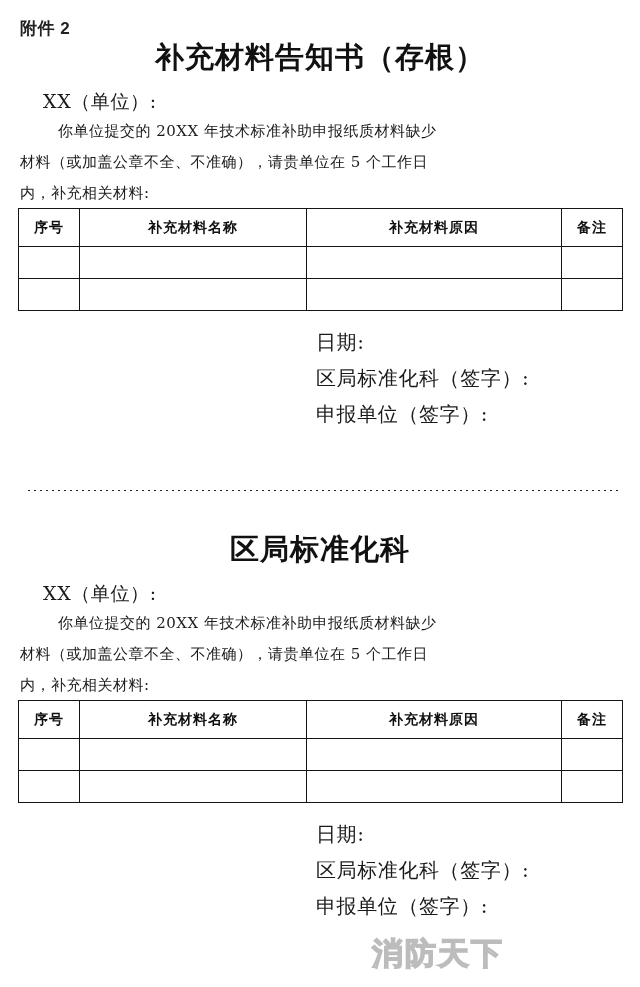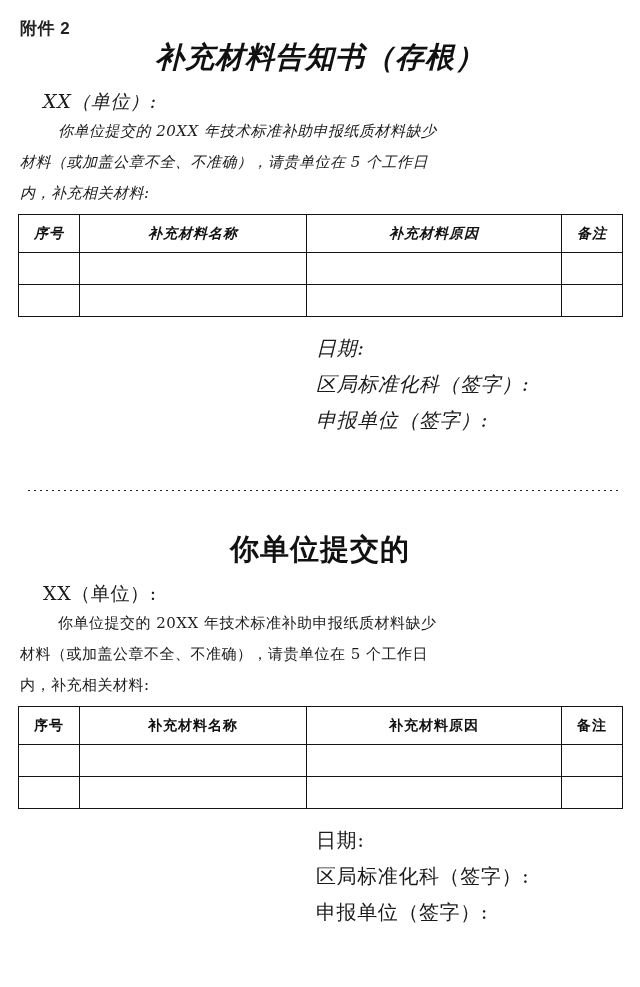--- a/index.html
+++ b/index.html
@@ -72,21 +72,21 @@
     white-space: nowrap;
   }
   .body-line.indent {
     padding-left: 58px;
   }
 
   
   .tbl-wrap {
     padding-left: 18px;
     padding-right: 10px;
-    margin-top: 6px;
+    margin-top: 0;
   }
   table.form-table {
     width: 604px;
     border-collapse: collapse;
     table-layout: fixed;
   }
   table.form-table th,
   table.form-table td {
     border: 1.6px solid #141414;
     padding: 0;
@@ -152,21 +152,21 @@
     pointer-events: none;
   }
 </style>
 </head>
 <body>
 
 <div class="page">
 
   <div class="attach-label" style="top:17px;">附件 2</div>
 
-  <div class="section" style="top:40px;font-style:italic;">
+  <div class="section" style="top:40px;">
 
     <div class="doc-title">补充材料告知书（存根）</div>
 
     <div class="addressee">XX（单位）:</div>
 
     <div class="body-line indent">你单位提交的 20XX 年技术标准补助申报纸质材料缺少</div>
     <div class="body-line">材料（或加盖公章不全、不准确），请贵单位在 5 个工作日</div>
     <div class="body-line">内，补充相关材料:</div>
 
     <div class="tbl-wrap">
@@ -206,21 +206,21 @@
       <div class="sign-line">日期:</div>
       <div class="sign-line">区局标准化科（签字）:</div>
       <div class="sign-line">申报单位（签字）:</div>
     </div>
   </div>
 
   <div class="cut-line" style="top:489px;"></div>
 
   <div class="section" style="top:532px;">
 
-    <div class="doc-title">你单位提交的</div>
+    <div class="doc-title">区局标准化科</div>
 
     <div class="addressee">XX（单位）:</div>
 
     <div class="body-line indent">你单位提交的 20XX 年技术标准补助申报纸质材料缺少</div>
     <div class="body-line">材料（或加盖公章不全、不准确），请贵单位在 5 个工作日</div>
     <div class="body-line">内，补充相关材料:</div>
 
     <div class="tbl-wrap">
       <table class="form-table">
         <colgroup>
@@ -254,14 +254,15 @@
       </table>
     </div>
 
     <div class="sign-block">
       <div class="sign-line">日期:</div>
       <div class="sign-line">区局标准化科（签字）:</div>
       <div class="sign-line">申报单位（签字）:</div>
     </div>
   </div>
 
+  <div class="watermark">消防天下</div>
 
 </div>
 
 </body></html>

